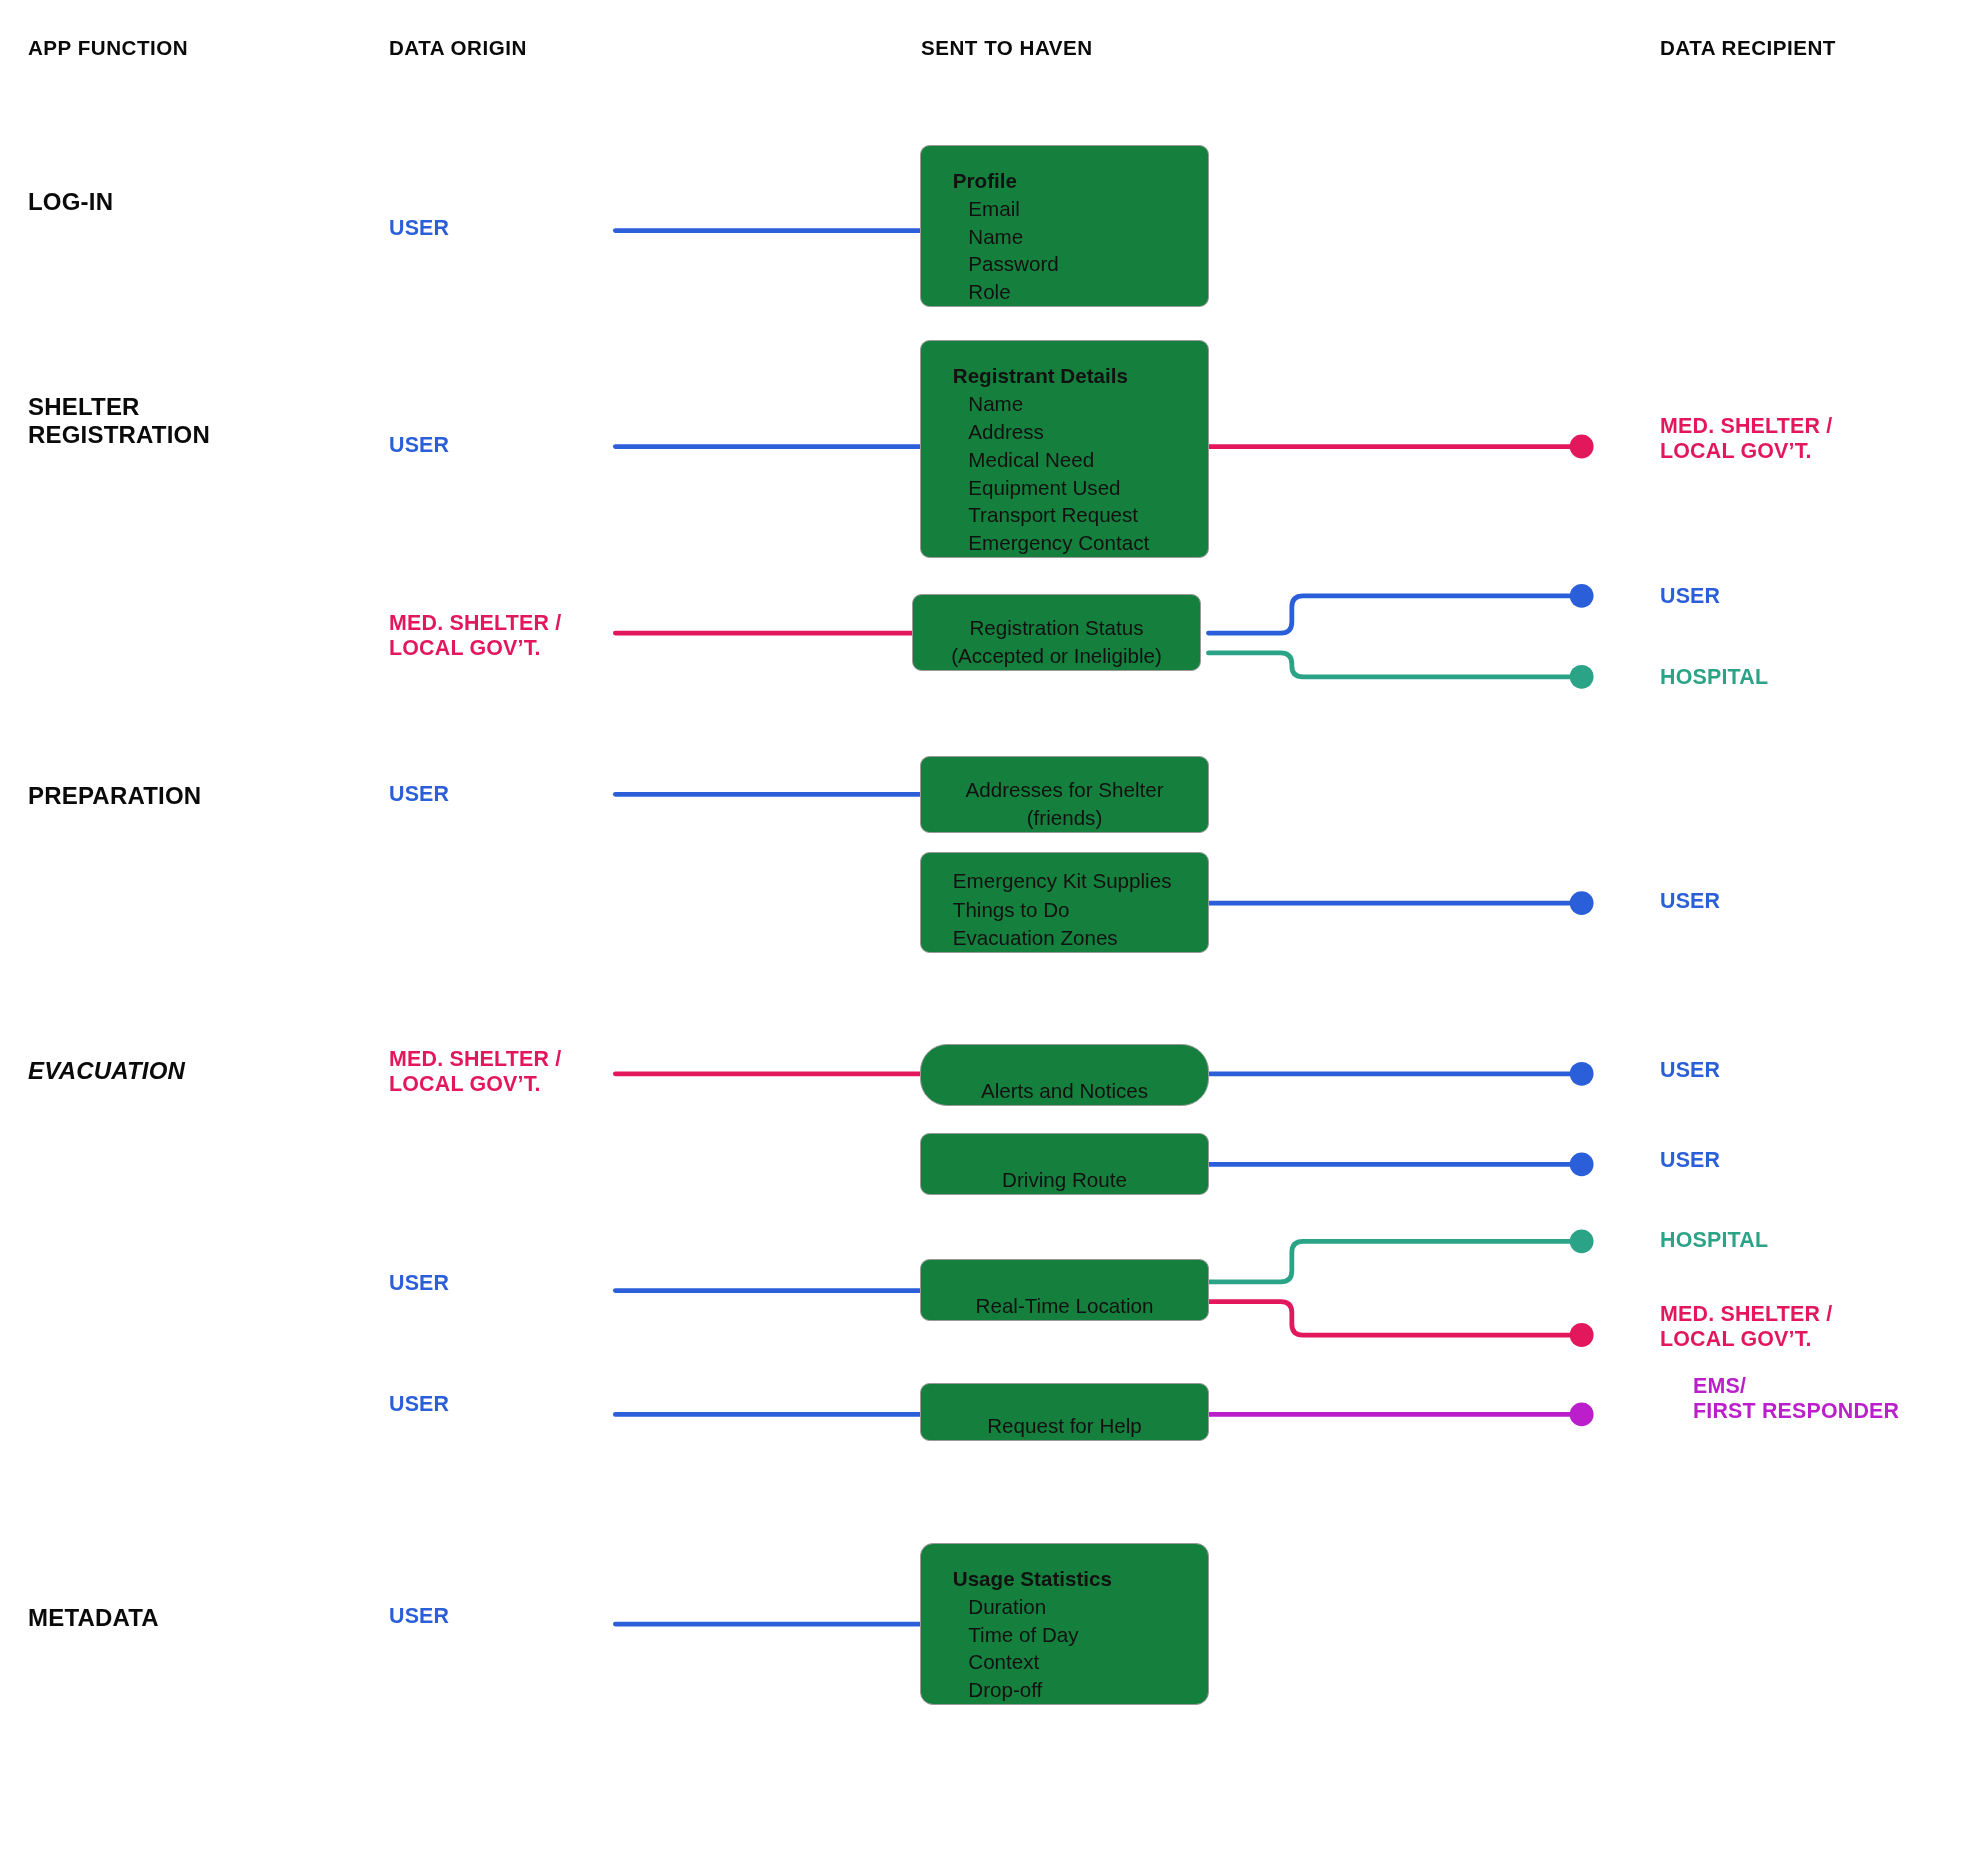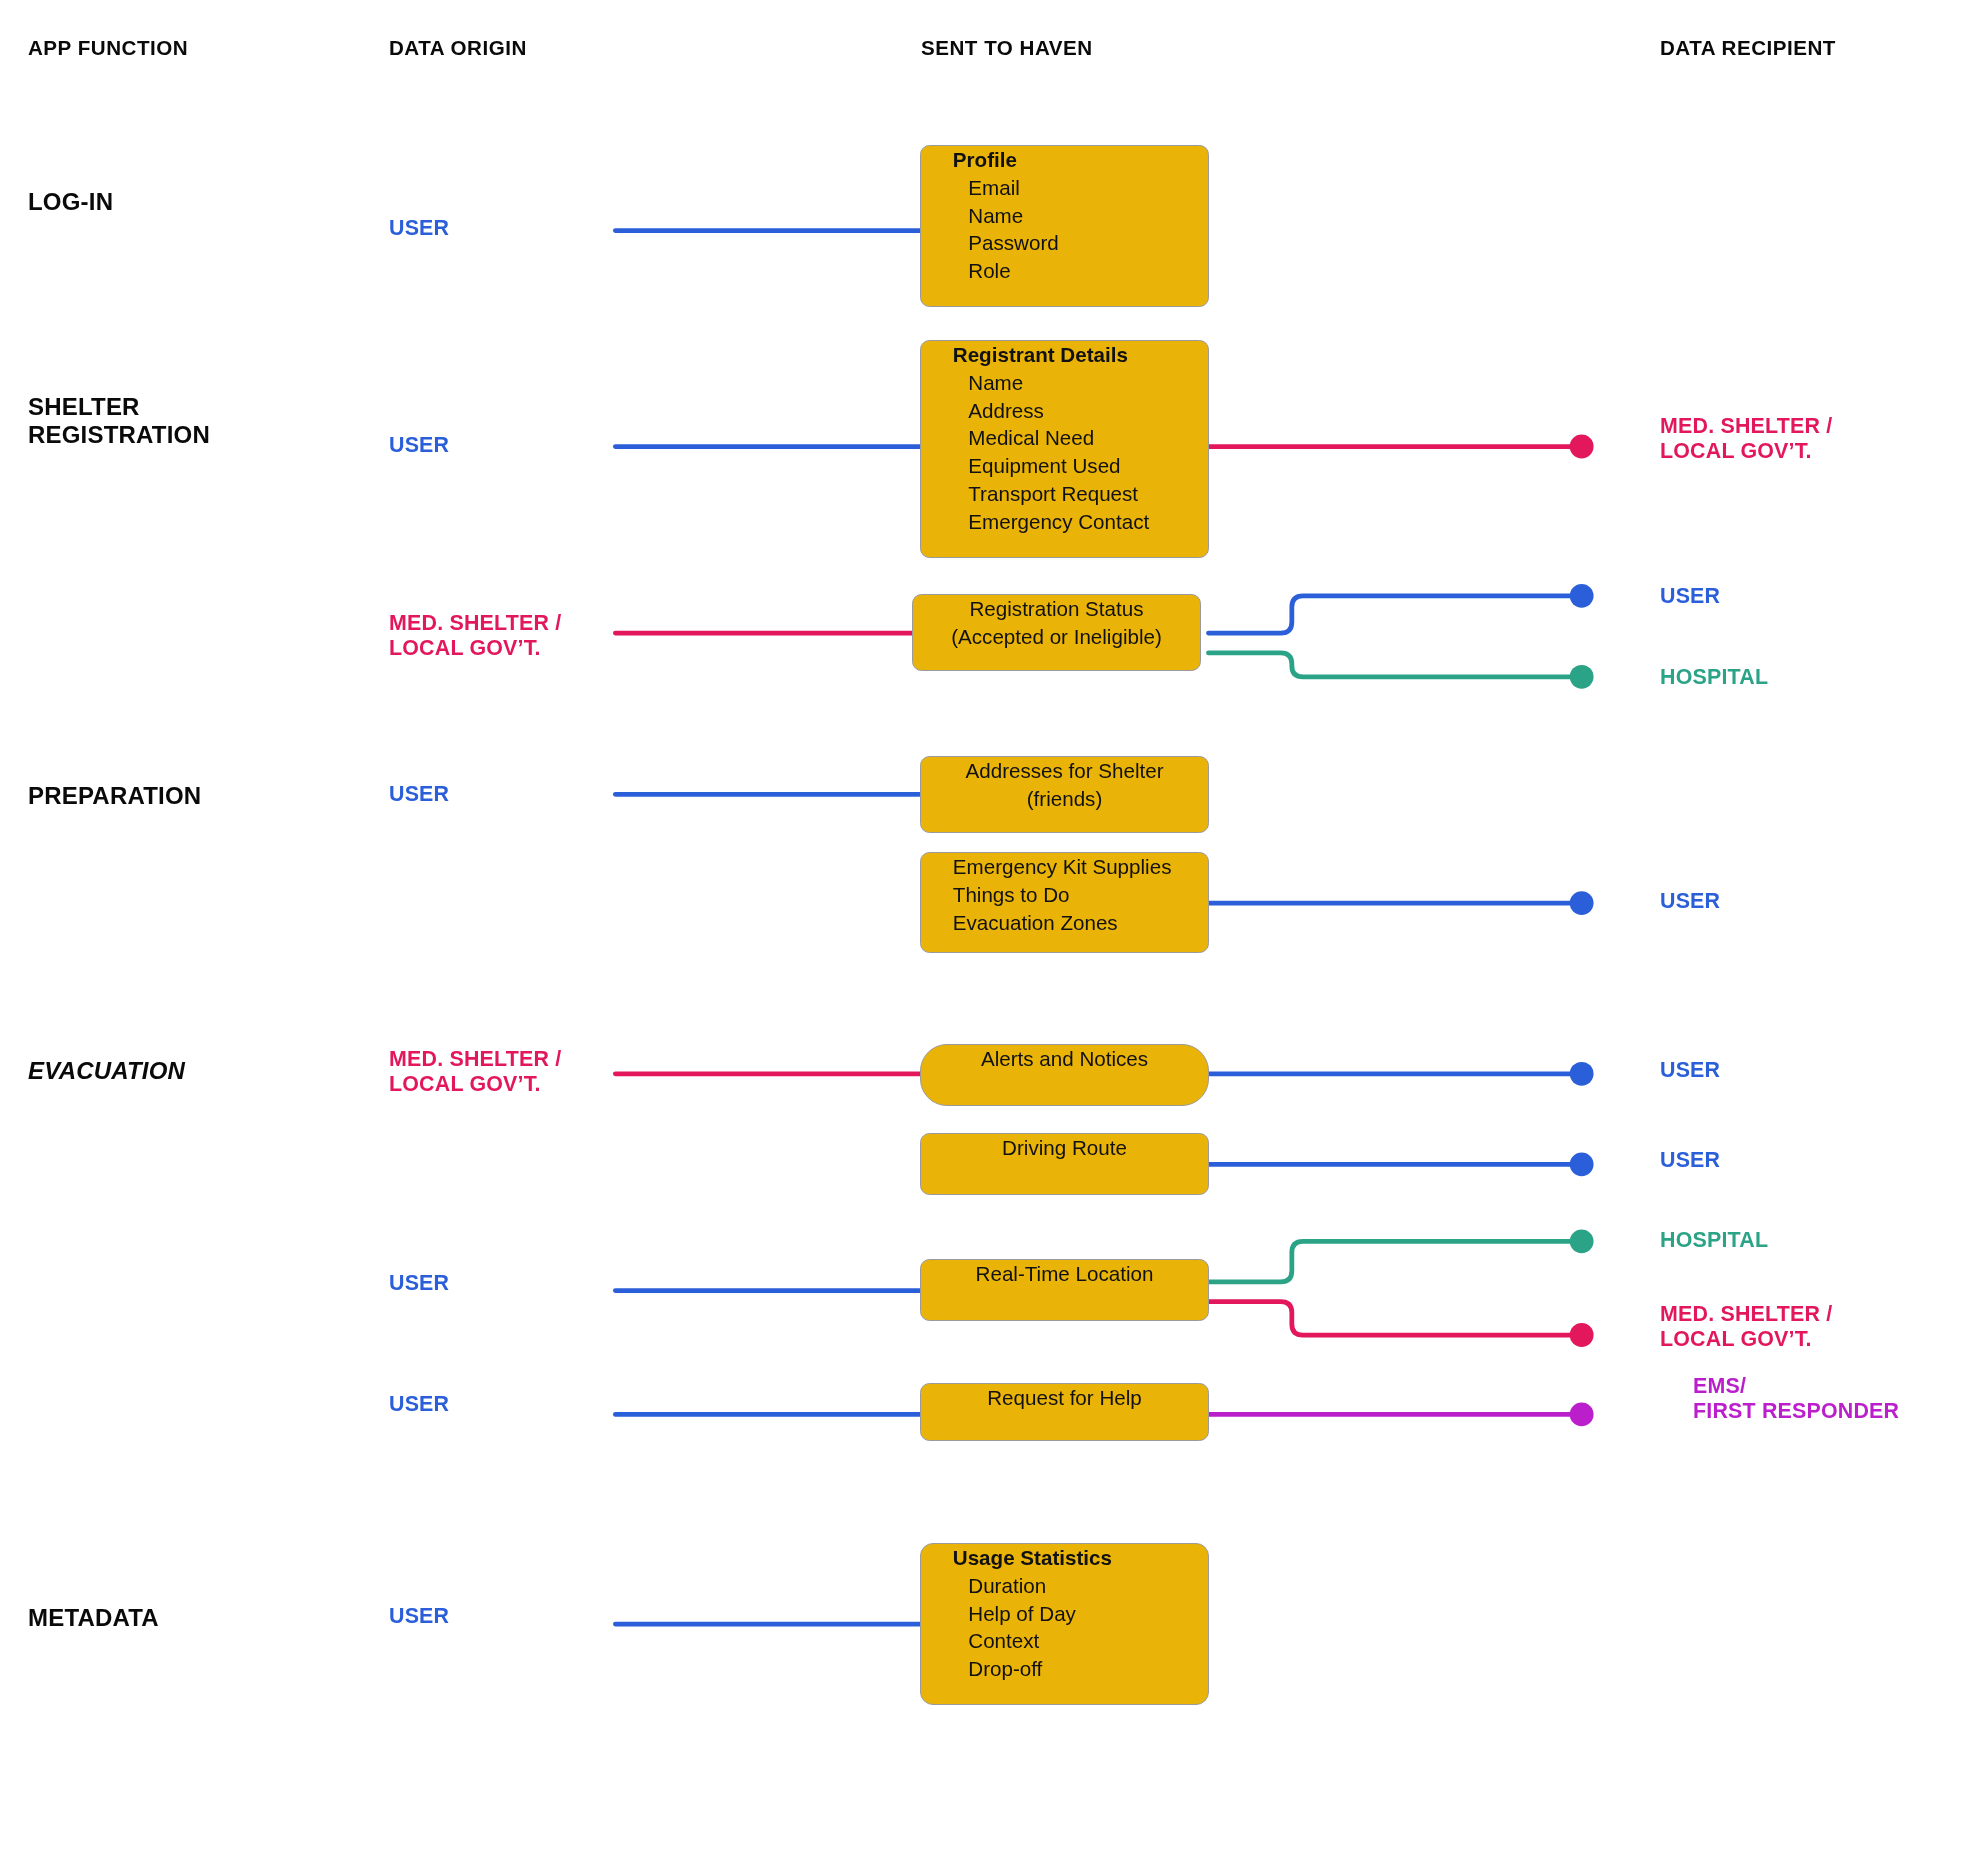--- a/index.html
+++ b/index.html
@@ -59,26 +59,26 @@
   }
   .role-user      { color: #2b5fd9; }
   .role-gov       { color: #e2175c; }
   .role-hospital  { color: #2ba387; }
   .role-ems       { color: #bb1fcb; }
 
   
   .box {
     position: absolute;
     box-sizing: border-box;
-    background: #eab308;
+    background: #15803d;
     border: 1.6px solid #9a9a9a;
     border-radius: 9.5px;
     display: flex;
     flex-direction: column;
-    justify-content: flex-start;
+    justify-content: flex-end;
   }
   .box-inner {
     padding: 0 14.3px;
   }
   .box-title {
     font-size: 20.6px;
     font-weight: 700;
     color: #111111;
     line-height: 1.35;
     padding-left: 17.5px;
@@ -218,21 +218,21 @@
       </div>
       <div class="box box--center" style="left: 920px; top: 1383px; width: 289px; height: 58px; border-color: rgb(154, 154, 154);">
         <div class="box-inner">
           <div class="box-line">Request for Help</div>
         </div>
       </div>
       <div class="box" style="left: 920px; top: 1543px; width: 289px; height: 162px; border-color: rgb(154, 154, 154); border-radius: 13px;">
         <div class="box-inner">
           <div class="box-title">Usage Statistics</div>
           <div class="box-item">Duration</div>
-          <div class="box-item">Help of Day</div>
+          <div class="box-item">Time of Day</div>
           <div class="box-item">Context</div>
           <div class="box-item">Drop-off</div>
         </div>
       </div>
     </div>
   <div id="recipient-labels">
       <div class="role-label role-gov" style="left: 1660px; top: 414px; color: rgb(226, 23, 92);">MED. SHELTER /
 LOCAL GOV’T.</div>
       <div class="role-label role-user" style="left: 1660px; top: 584px; color: rgb(43, 95, 217);">USER</div>
       <div class="role-label role-hospital" style="left: 1660px; top: 665px; color: rgb(43, 163, 135);">HOSPITAL</div>

